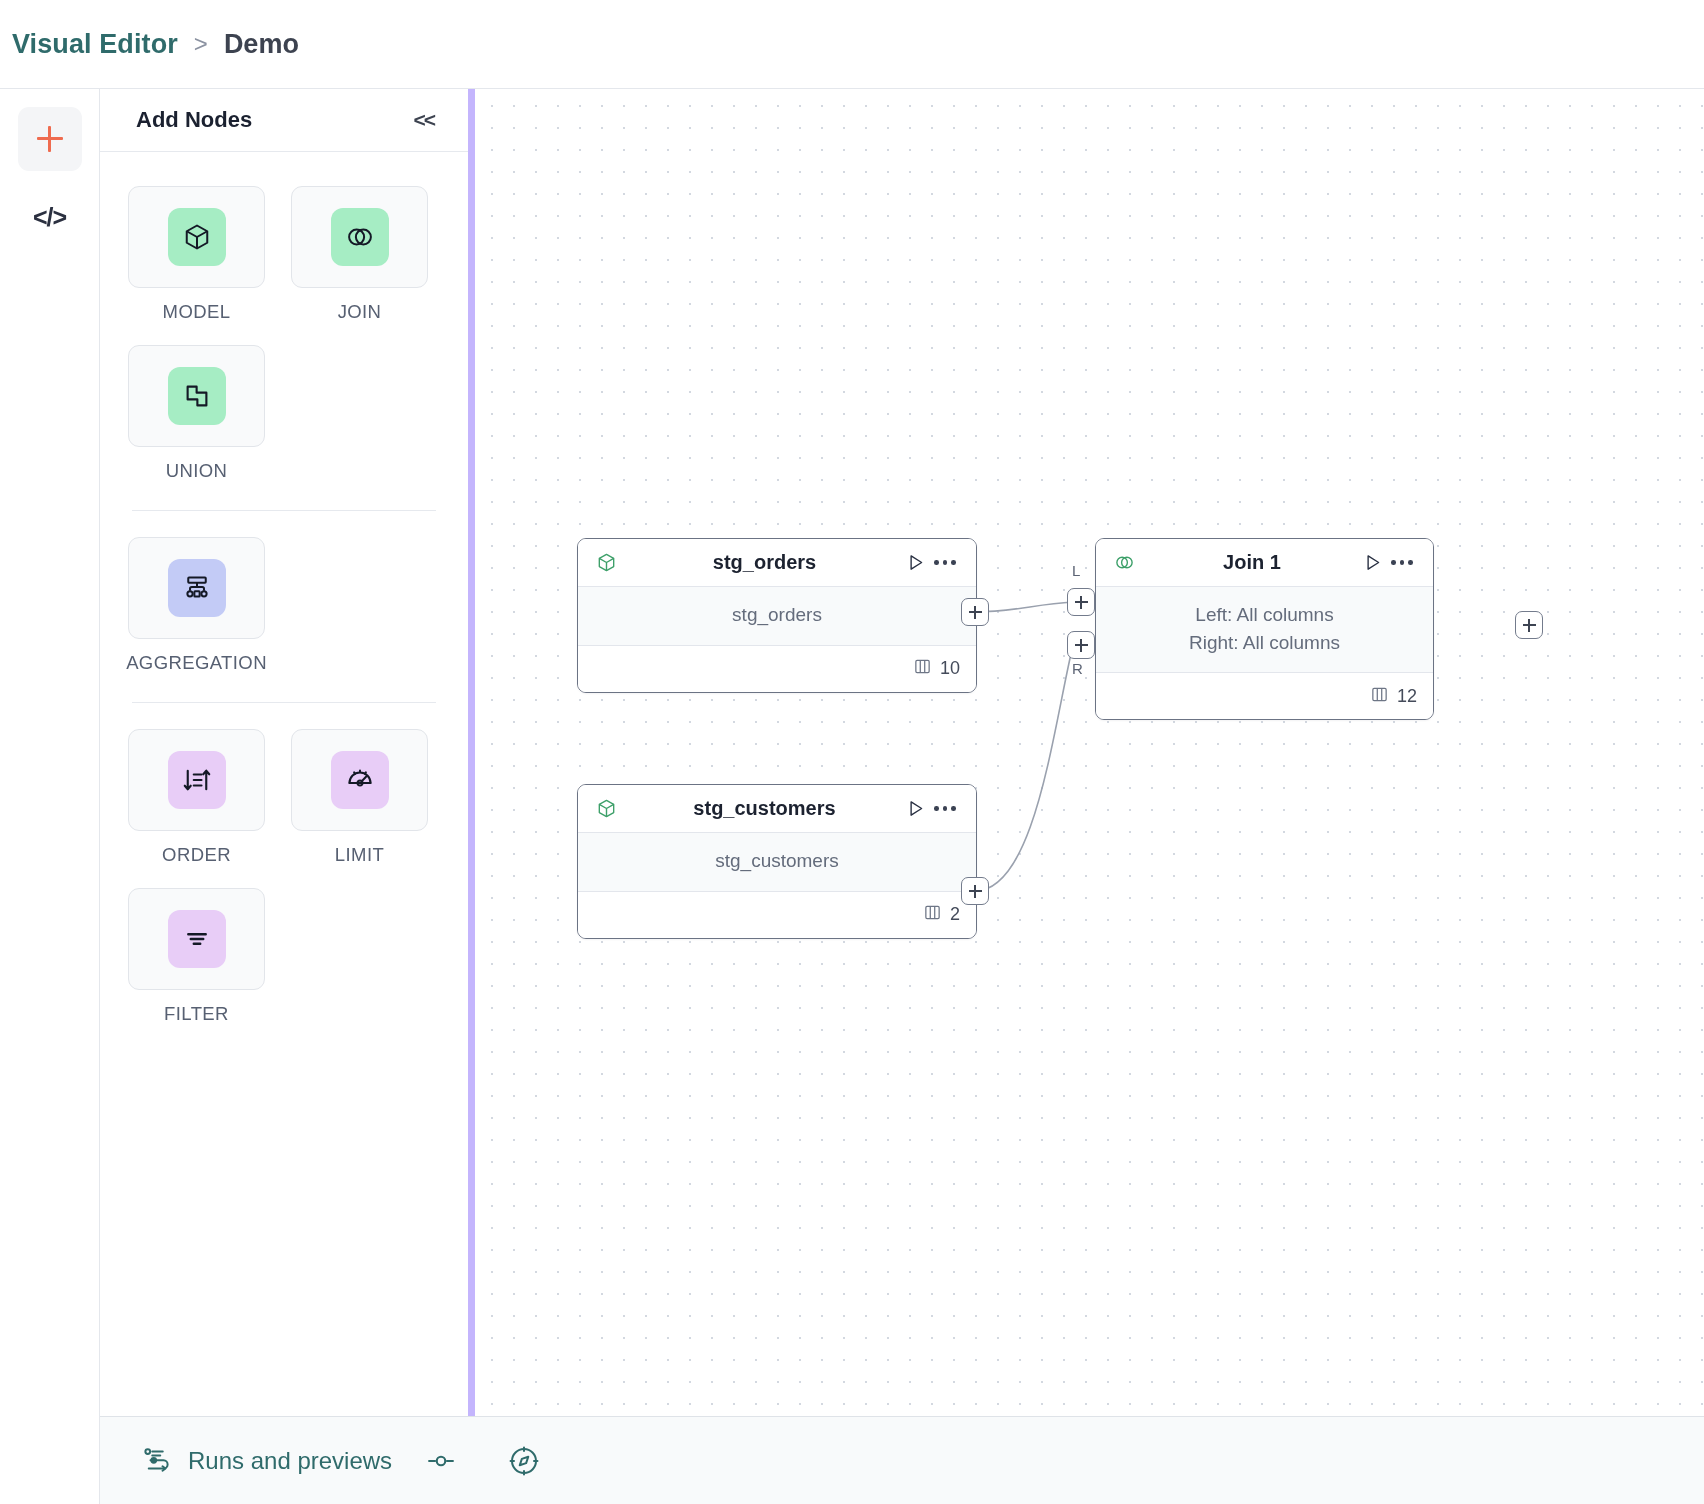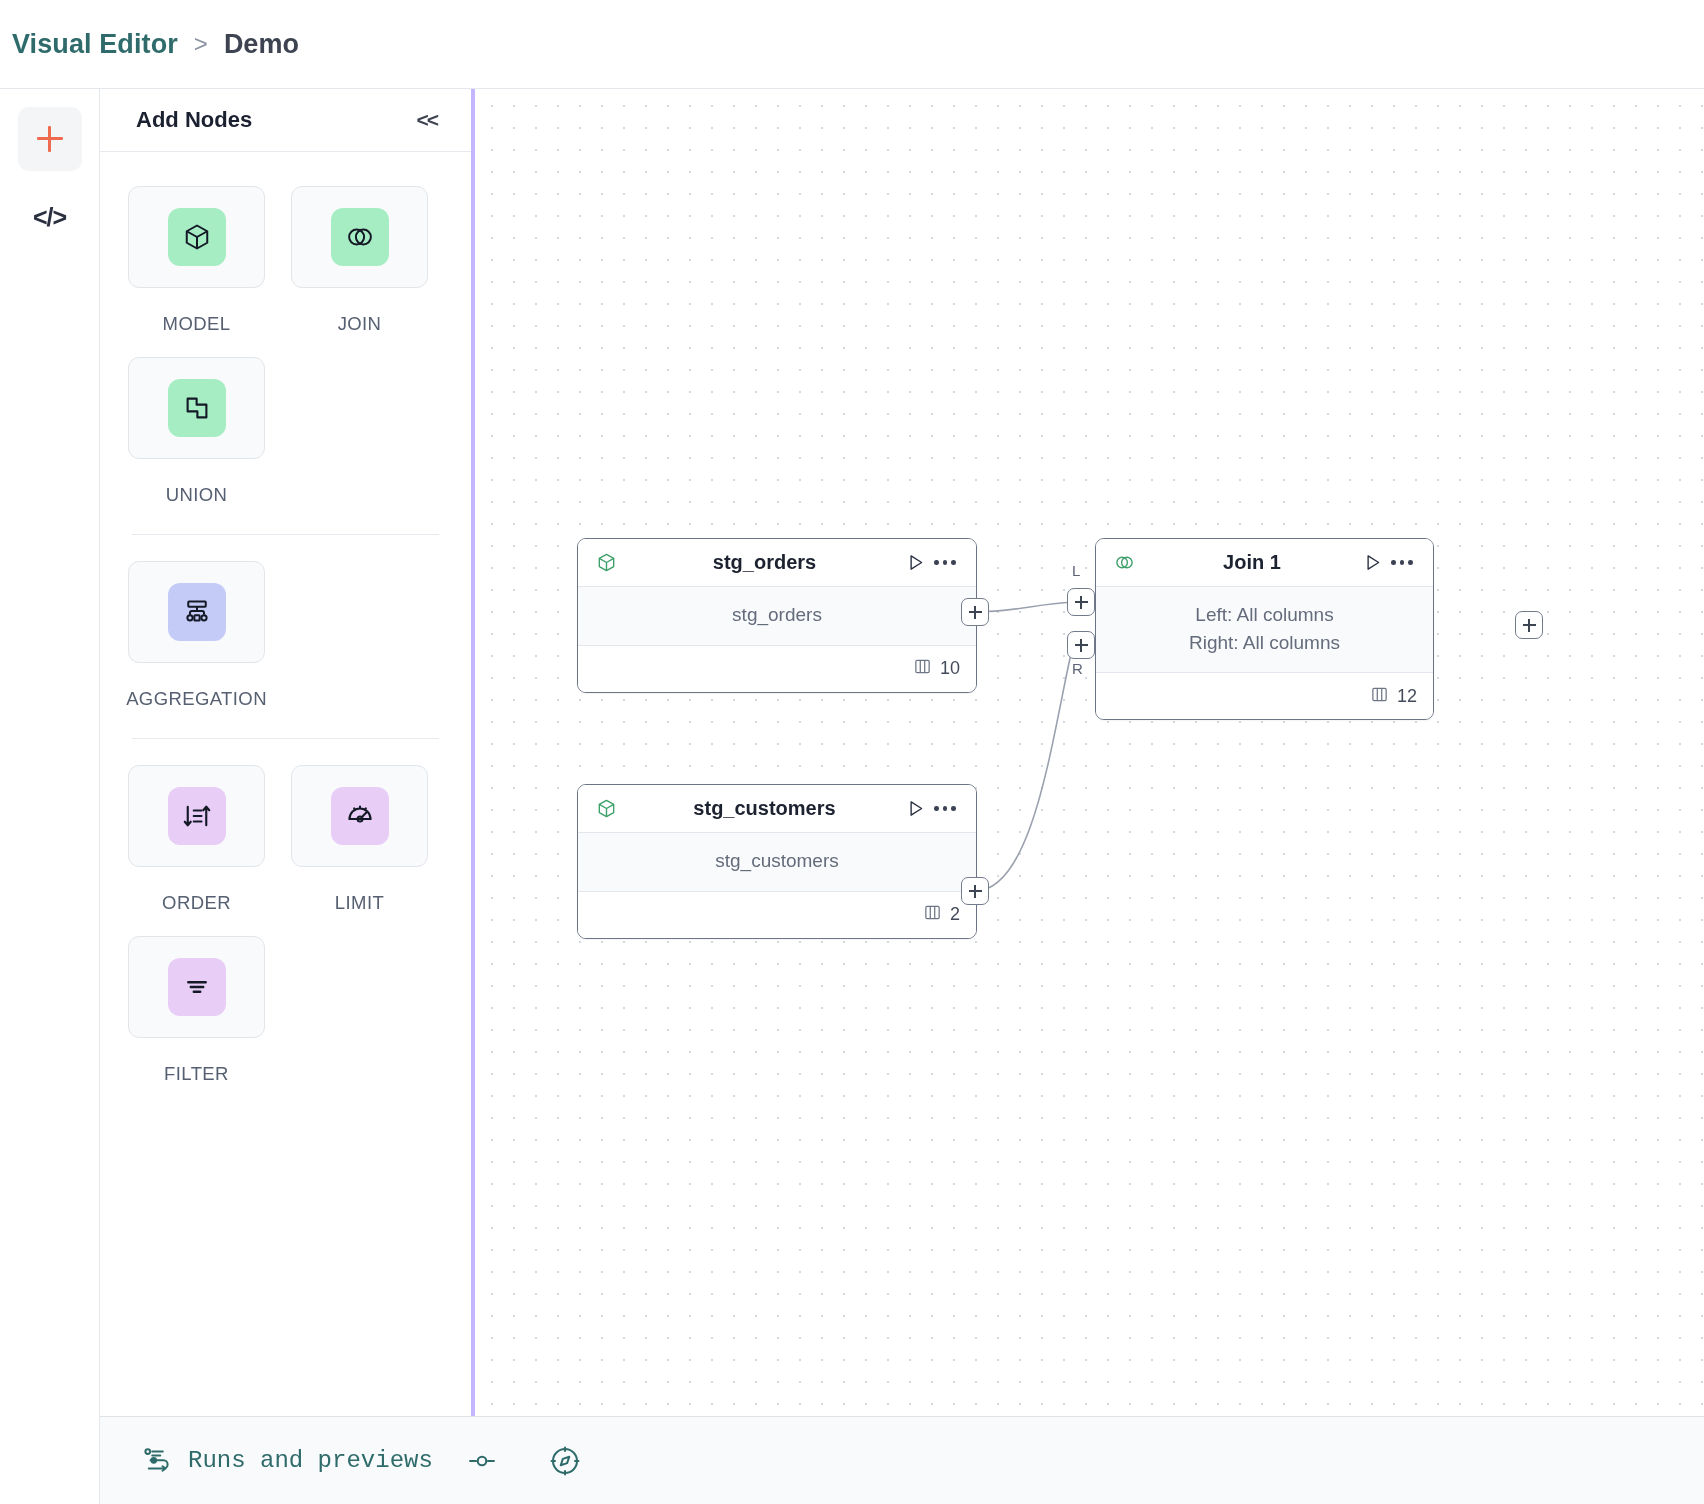--- a/index.html
+++ b/index.html
@@ -63,21 +63,21 @@
     content: ""; position: absolute; background: #ef6b4f; border-radius: 1px;
   }
   .plus-glyph::before { left: 0; top: 11px; width: 26px; height: 3.2px; }
   .plus-glyph::after { top: 0; left: 11px; height: 26px; width: 3.2px; }
   .code-glyph { font-size: 25px; font-weight: 700; color: #2b3040; letter-spacing: -1px; }
 
   
   .panel {
     width: 375px;
     background: #ffffff;
-    border-right: 4px solid #c4b5fd;
+    border-right: 7px solid #c4b5fd;
     display: flex; flex-direction: column;
   }
   .panel-head {
     height: 63px;
     display: flex; align-items: center; justify-content: space-between;
     padding: 0 34px 0 36px;
     border-bottom: 1px solid #e6e9ee;
   }
   .panel-title { font-size: 22px; font-weight: 700; color: #1b2130; }
   .panel-collapse { font-size: 21px; font-weight: 600; color: #3d4350; letter-spacing: -2px; }
@@ -94,21 +94,21 @@
   }
   .node-chip {
     width: 58px; height: 58px;
     border-radius: 12px;
     display: flex; align-items: center; justify-content: center;
   }
   .chip-green { background: #a6edc4; }
   .chip-blue  { background: #c3cbf6; }
   .chip-pink  { background: #e8cdf7; }
   .node-label {
-    margin-top: 25px;
+    margin-top: 13px;
     font-size: 18.5px;
     color: #576072;
     letter-spacing: .4px;
     white-space: nowrap;
   }
   .divider { height: 1px; background: #e6e9ee; margin: 28px 4px 26px 4px; }
 
   
   .canvas {
     position: relative;
@@ -181,21 +181,20 @@
   
   .footer {
     position: absolute;
     left: 100px; right: 0; bottom: 0;
     height: 88px;
     background: #f8fafb;
     border-top: 1px solid #dfe3e8;
     display: flex; align-items: center;
     padding-left: 42px;
     gap: 14px;
-    font-family: Liberation Mono, monospace;
   }
   .footer-btn { display: flex; align-items: center; gap: 16px; }
   .footer-label { font-size: 24px; color: #2f6b6b; font-weight: 500; }
   .footer-icon { display: flex; align-items: center; justify-content: center; }
 </style>
 </head>
 <body>
 
 <div class="topbar">
   <span class="crumb-root">Visual Editor</span>

